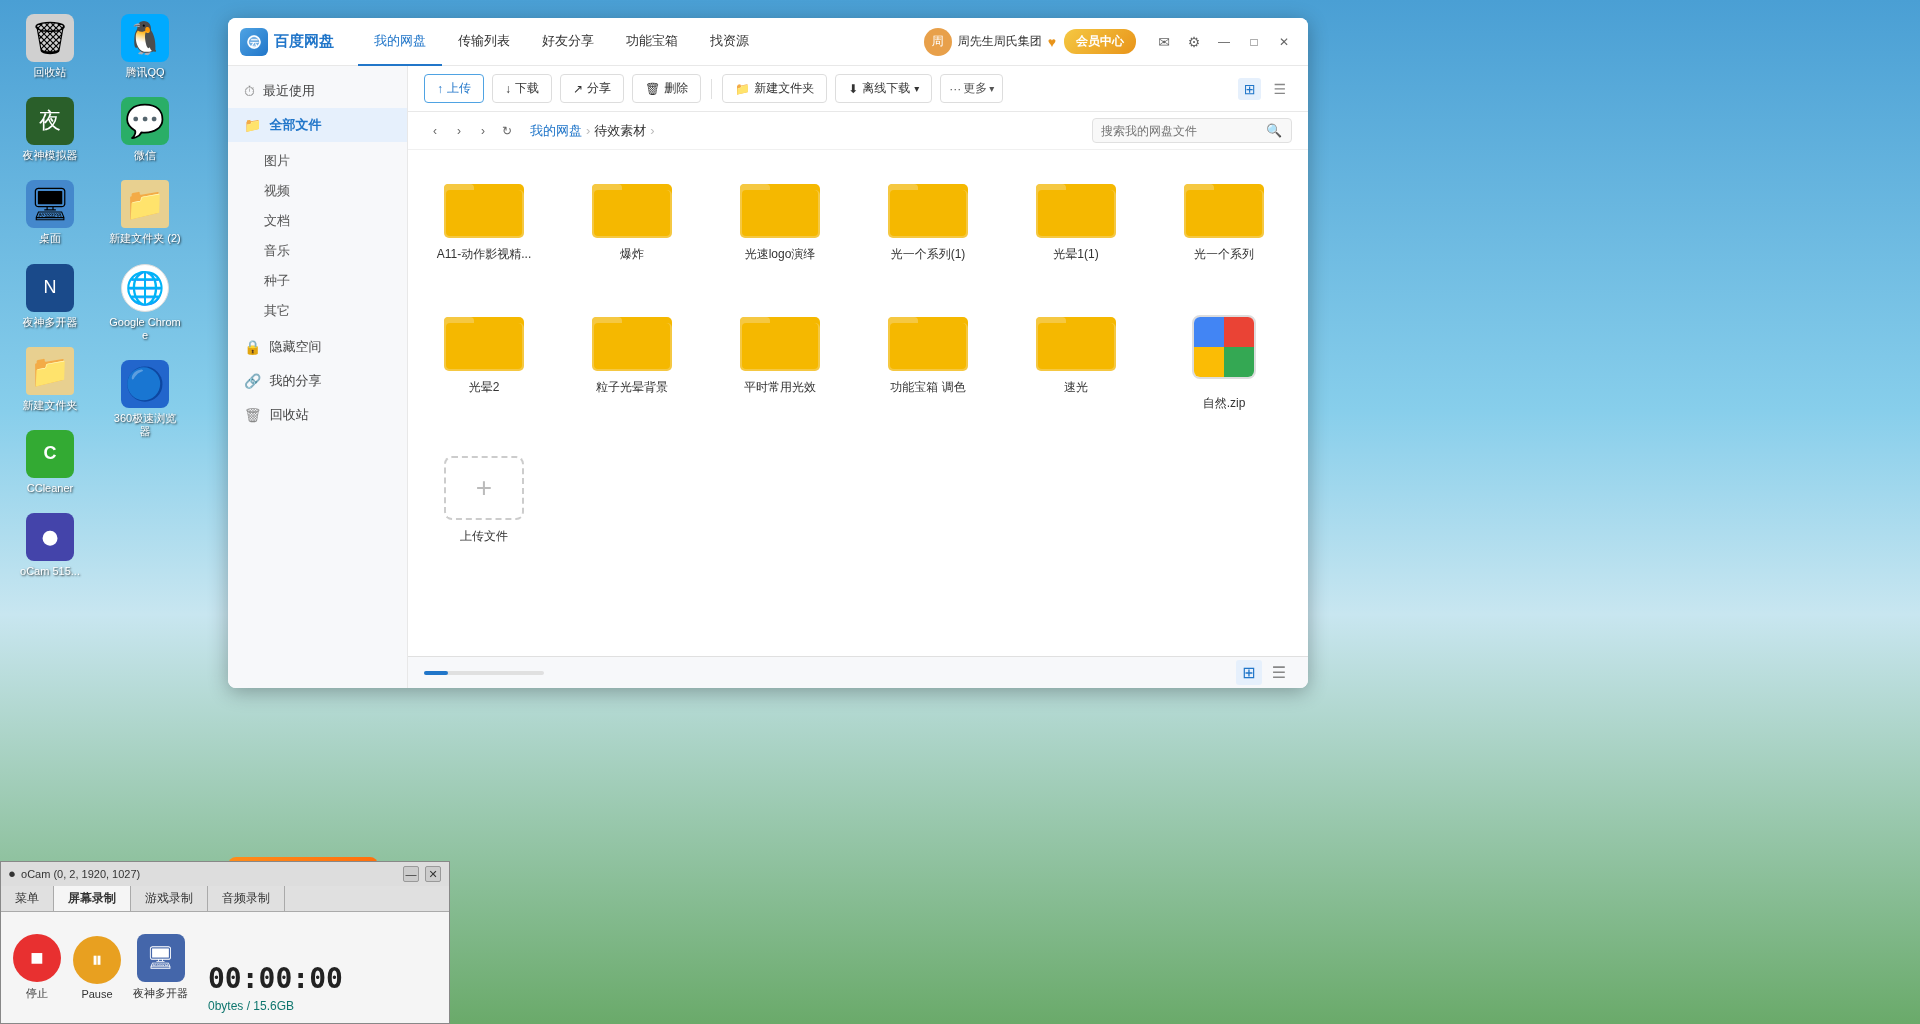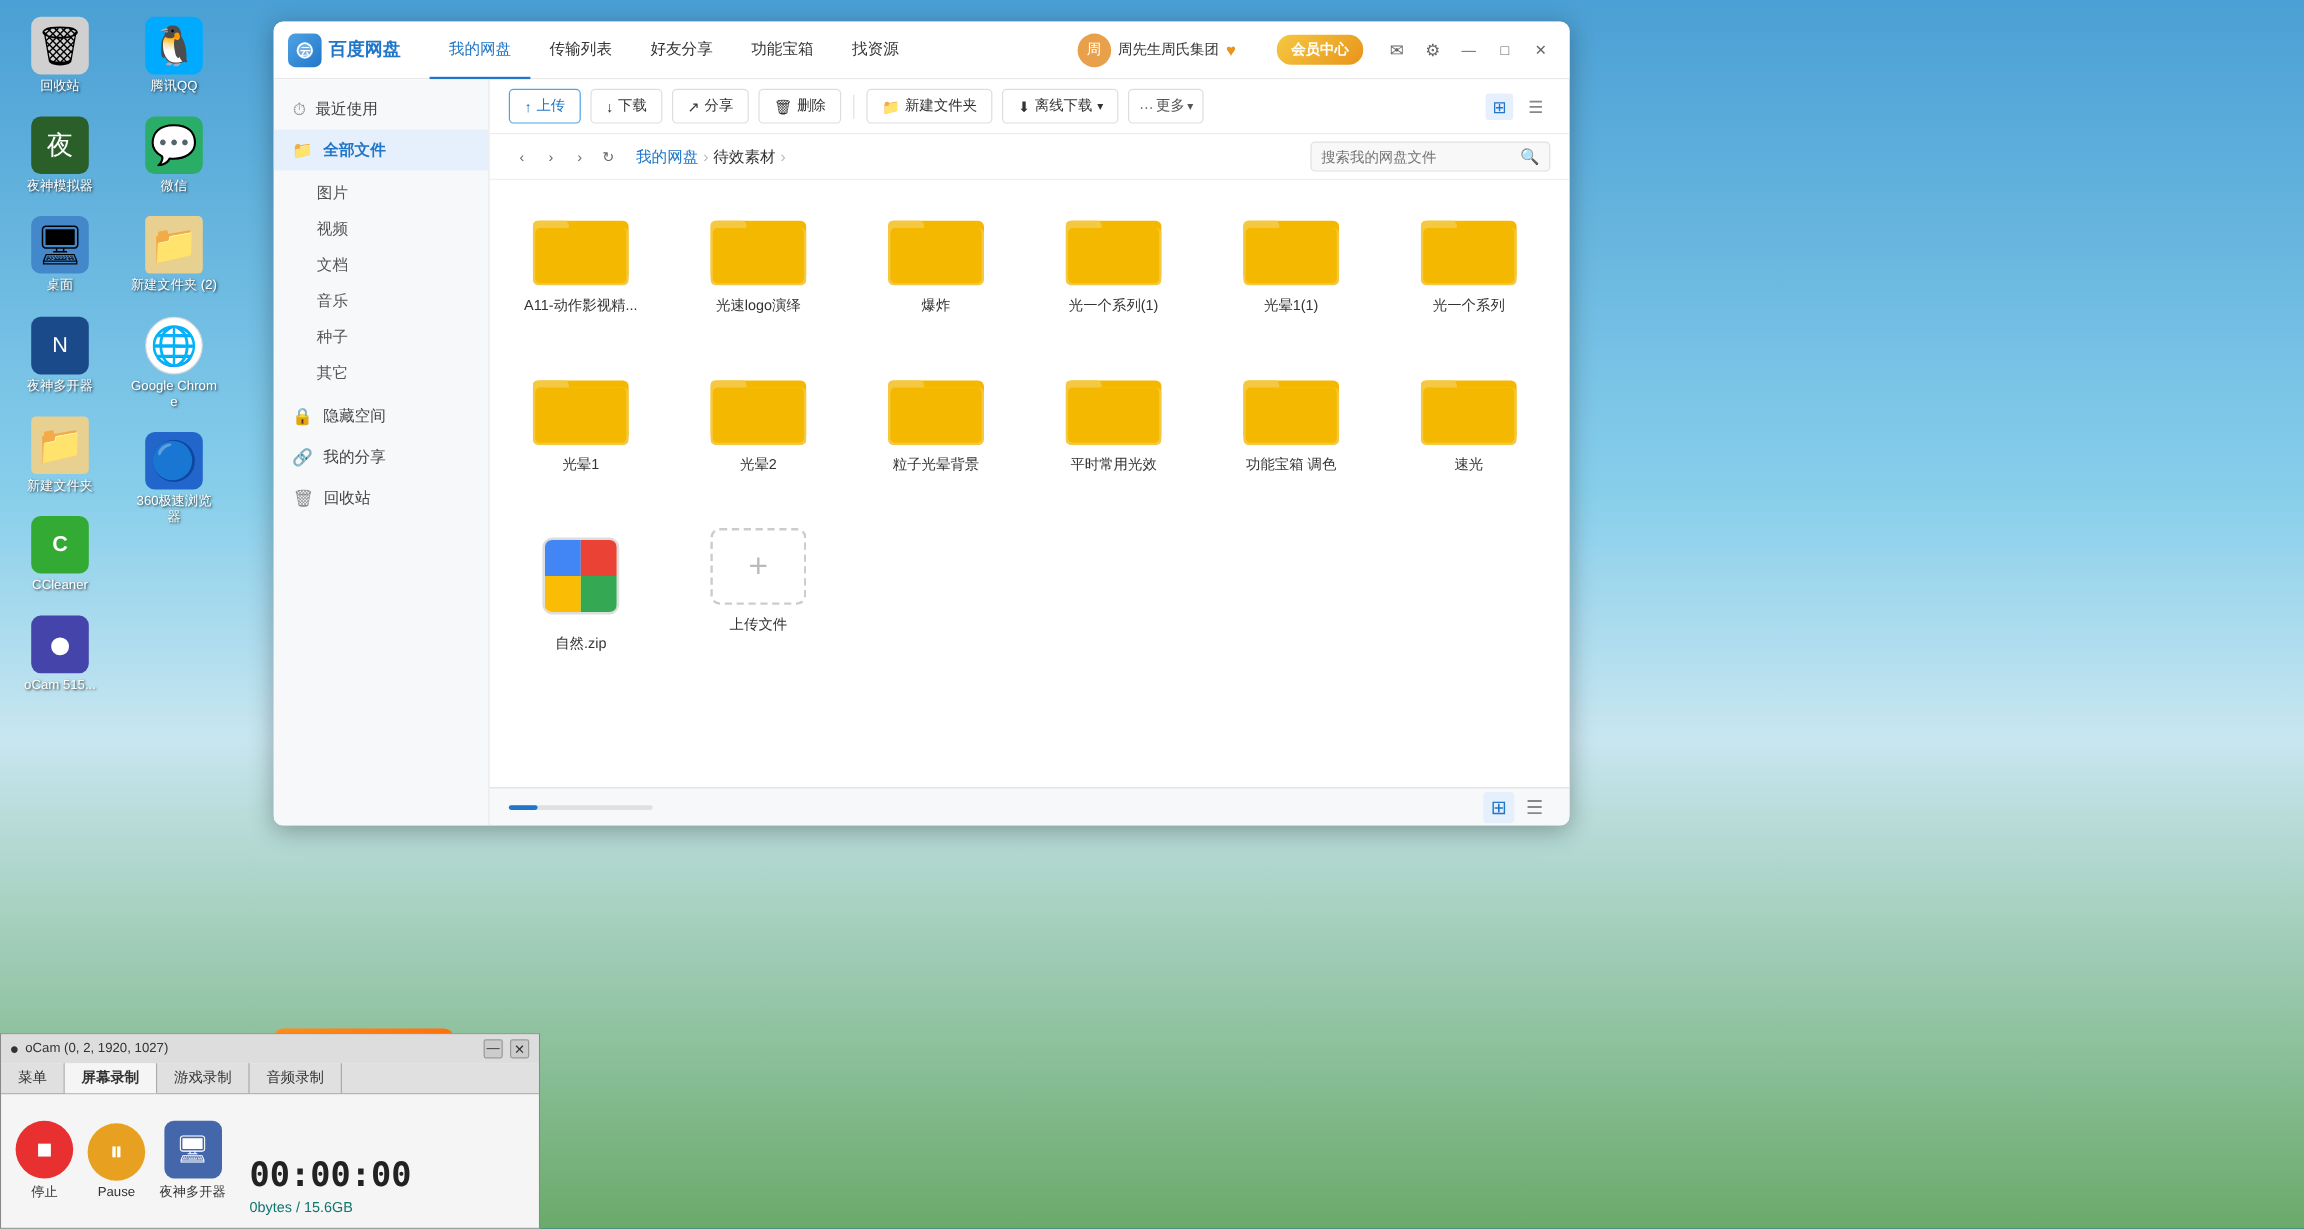--- a/index.html
+++ b/index.html
@@ -158,21 +158,20 @@
     }
     .vip-btn {
       background: linear-gradient(135deg, #f5c842, #e8941a);
       color: #fff;
       border: none;
       border-radius: 12px;
       padding: 4px 12px;
       font-size: 12px;
       cursor: pointer;
       font-weight: bold;
-      margin-left: 26px;
     }
     .title-icons {
       display: flex;
       gap: 6px;
       align-items: center;
       margin-left: 8px;
     }
     .title-icon-btn {
       width: 24px;
       height: 24px;
@@ -774,44 +773,44 @@
 
           <div class="file-item">
             <div class="folder-icon">
               <svg viewBox="0 0 80 64" xmlns="http://www.w3.org/2000/svg">
                 <rect x="0" y="10" width="80" height="50" rx="5" fill="#f5b800"></rect>
                 <rect x="0" y="10" width="30" height="12" rx="4" fill="#f5c842"></rect>
                 <rect x="0" y="16" width="80" height="48" rx="5" fill="#f5c842"></rect>
                 <rect x="2" y="16" width="76" height="46" rx="4" fill="#f5b800"></rect>
               </svg>
             </div>
+            <span class="file-label">爆炸</span>
+          </div>
+
+          <div class="file-item">
+            <div class="folder-icon">
+              <svg viewBox="0 0 80 64" xmlns="http://www.w3.org/2000/svg">
+                <rect x="0" y="10" width="80" height="50" rx="5" fill="#f5b800"></rect>
+                <rect x="0" y="10" width="30" height="12" rx="4" fill="#f5c842"></rect>
+                <rect x="0" y="16" width="80" height="48" rx="5" fill="#f5c842"></rect>
+                <rect x="2" y="16" width="76" height="46" rx="4" fill="#f5b800"></rect>
+              </svg>
+            </div>
             <span class="file-label">光速logo演绎</span>
           </div>
 
           <div class="file-item">
             <div class="folder-icon">
               <svg viewBox="0 0 80 64" xmlns="http://www.w3.org/2000/svg">
                 <rect x="0" y="10" width="80" height="50" rx="5" fill="#f5b800"></rect>
                 <rect x="0" y="10" width="30" height="12" rx="4" fill="#f5c842"></rect>
                 <rect x="0" y="16" width="80" height="48" rx="5" fill="#f5c842"></rect>
                 <rect x="2" y="16" width="76" height="46" rx="4" fill="#f5b800"></rect>
               </svg>
             </div>
-            <span class="file-label">爆炸</span>
-          </div>
-
-          <div class="file-item">
-            <div class="folder-icon">
-              <svg viewBox="0 0 80 64" xmlns="http://www.w3.org/2000/svg">
-                <rect x="0" y="10" width="80" height="50" rx="5" fill="#f5b800"></rect>
-                <rect x="0" y="10" width="30" height="12" rx="4" fill="#f5c842"></rect>
-                <rect x="0" y="16" width="80" height="48" rx="5" fill="#f5c842"></rect>
-                <rect x="2" y="16" width="76" height="46" rx="4" fill="#f5b800"></rect>
-              </svg>
-            </div>
             <span class="file-label">光一个系列(1)</span>
           </div>
 
           <div class="file-item">
             <div class="folder-icon">
               <svg viewBox="0 0 80 64" xmlns="http://www.w3.org/2000/svg">
                 <rect x="0" y="10" width="80" height="50" rx="5" fill="#f5b800"></rect>
                 <rect x="0" y="10" width="30" height="12" rx="4" fill="#f5c842"></rect>
                 <rect x="0" y="16" width="80" height="48" rx="5" fill="#f5c842"></rect>
                 <rect x="2" y="16" width="76" height="46" rx="4" fill="#f5b800"></rect>
@@ -825,31 +824,20 @@
               <svg viewBox="0 0 80 64" xmlns="http://www.w3.org/2000/svg">
                 <rect x="0" y="10" width="80" height="50" rx="5" fill="#f5b800"></rect>
                 <rect x="0" y="10" width="30" height="12" rx="4" fill="#f5c842"></rect>
                 <rect x="0" y="16" width="80" height="48" rx="5" fill="#f5c842"></rect>
                 <rect x="2" y="16" width="76" height="46" rx="4" fill="#f5b800"></rect>
               </svg>
             </div>
             <span class="file-label">光一个系列</span>
           </div>
 
-          <div class="file-item">
-            <div class="folder-icon">
-              <svg viewBox="0 0 80 64" xmlns="http://www.w3.org/2000/svg">
-                <rect x="0" y="10" width="80" height="50" rx="5" fill="#f5b800"></rect>
-                <rect x="0" y="10" width="30" height="12" rx="4" fill="#f5c842"></rect>
-                <rect x="0" y="16" width="80" height="48" rx="5" fill="#f5c842"></rect>
-                <rect x="2" y="16" width="76" height="46" rx="4" fill="#f5b800"></rect>
-              </svg>
-            </div>
-            <span class="file-label">光晕1</span>
-          </div>
 
           <div class="file-item">
             <div class="folder-icon">
               <svg viewBox="0 0 80 64" xmlns="http://www.w3.org/2000/svg">
                 <rect x="0" y="10" width="80" height="50" rx="5" fill="#f5b800"></rect>
                 <rect x="0" y="10" width="30" height="12" rx="4" fill="#f5c842"></rect>
                 <rect x="0" y="16" width="80" height="48" rx="5" fill="#f5c842"></rect>
                 <rect x="2" y="16" width="76" height="46" rx="4" fill="#f5b800"></rect>
               </svg>
             </div>

